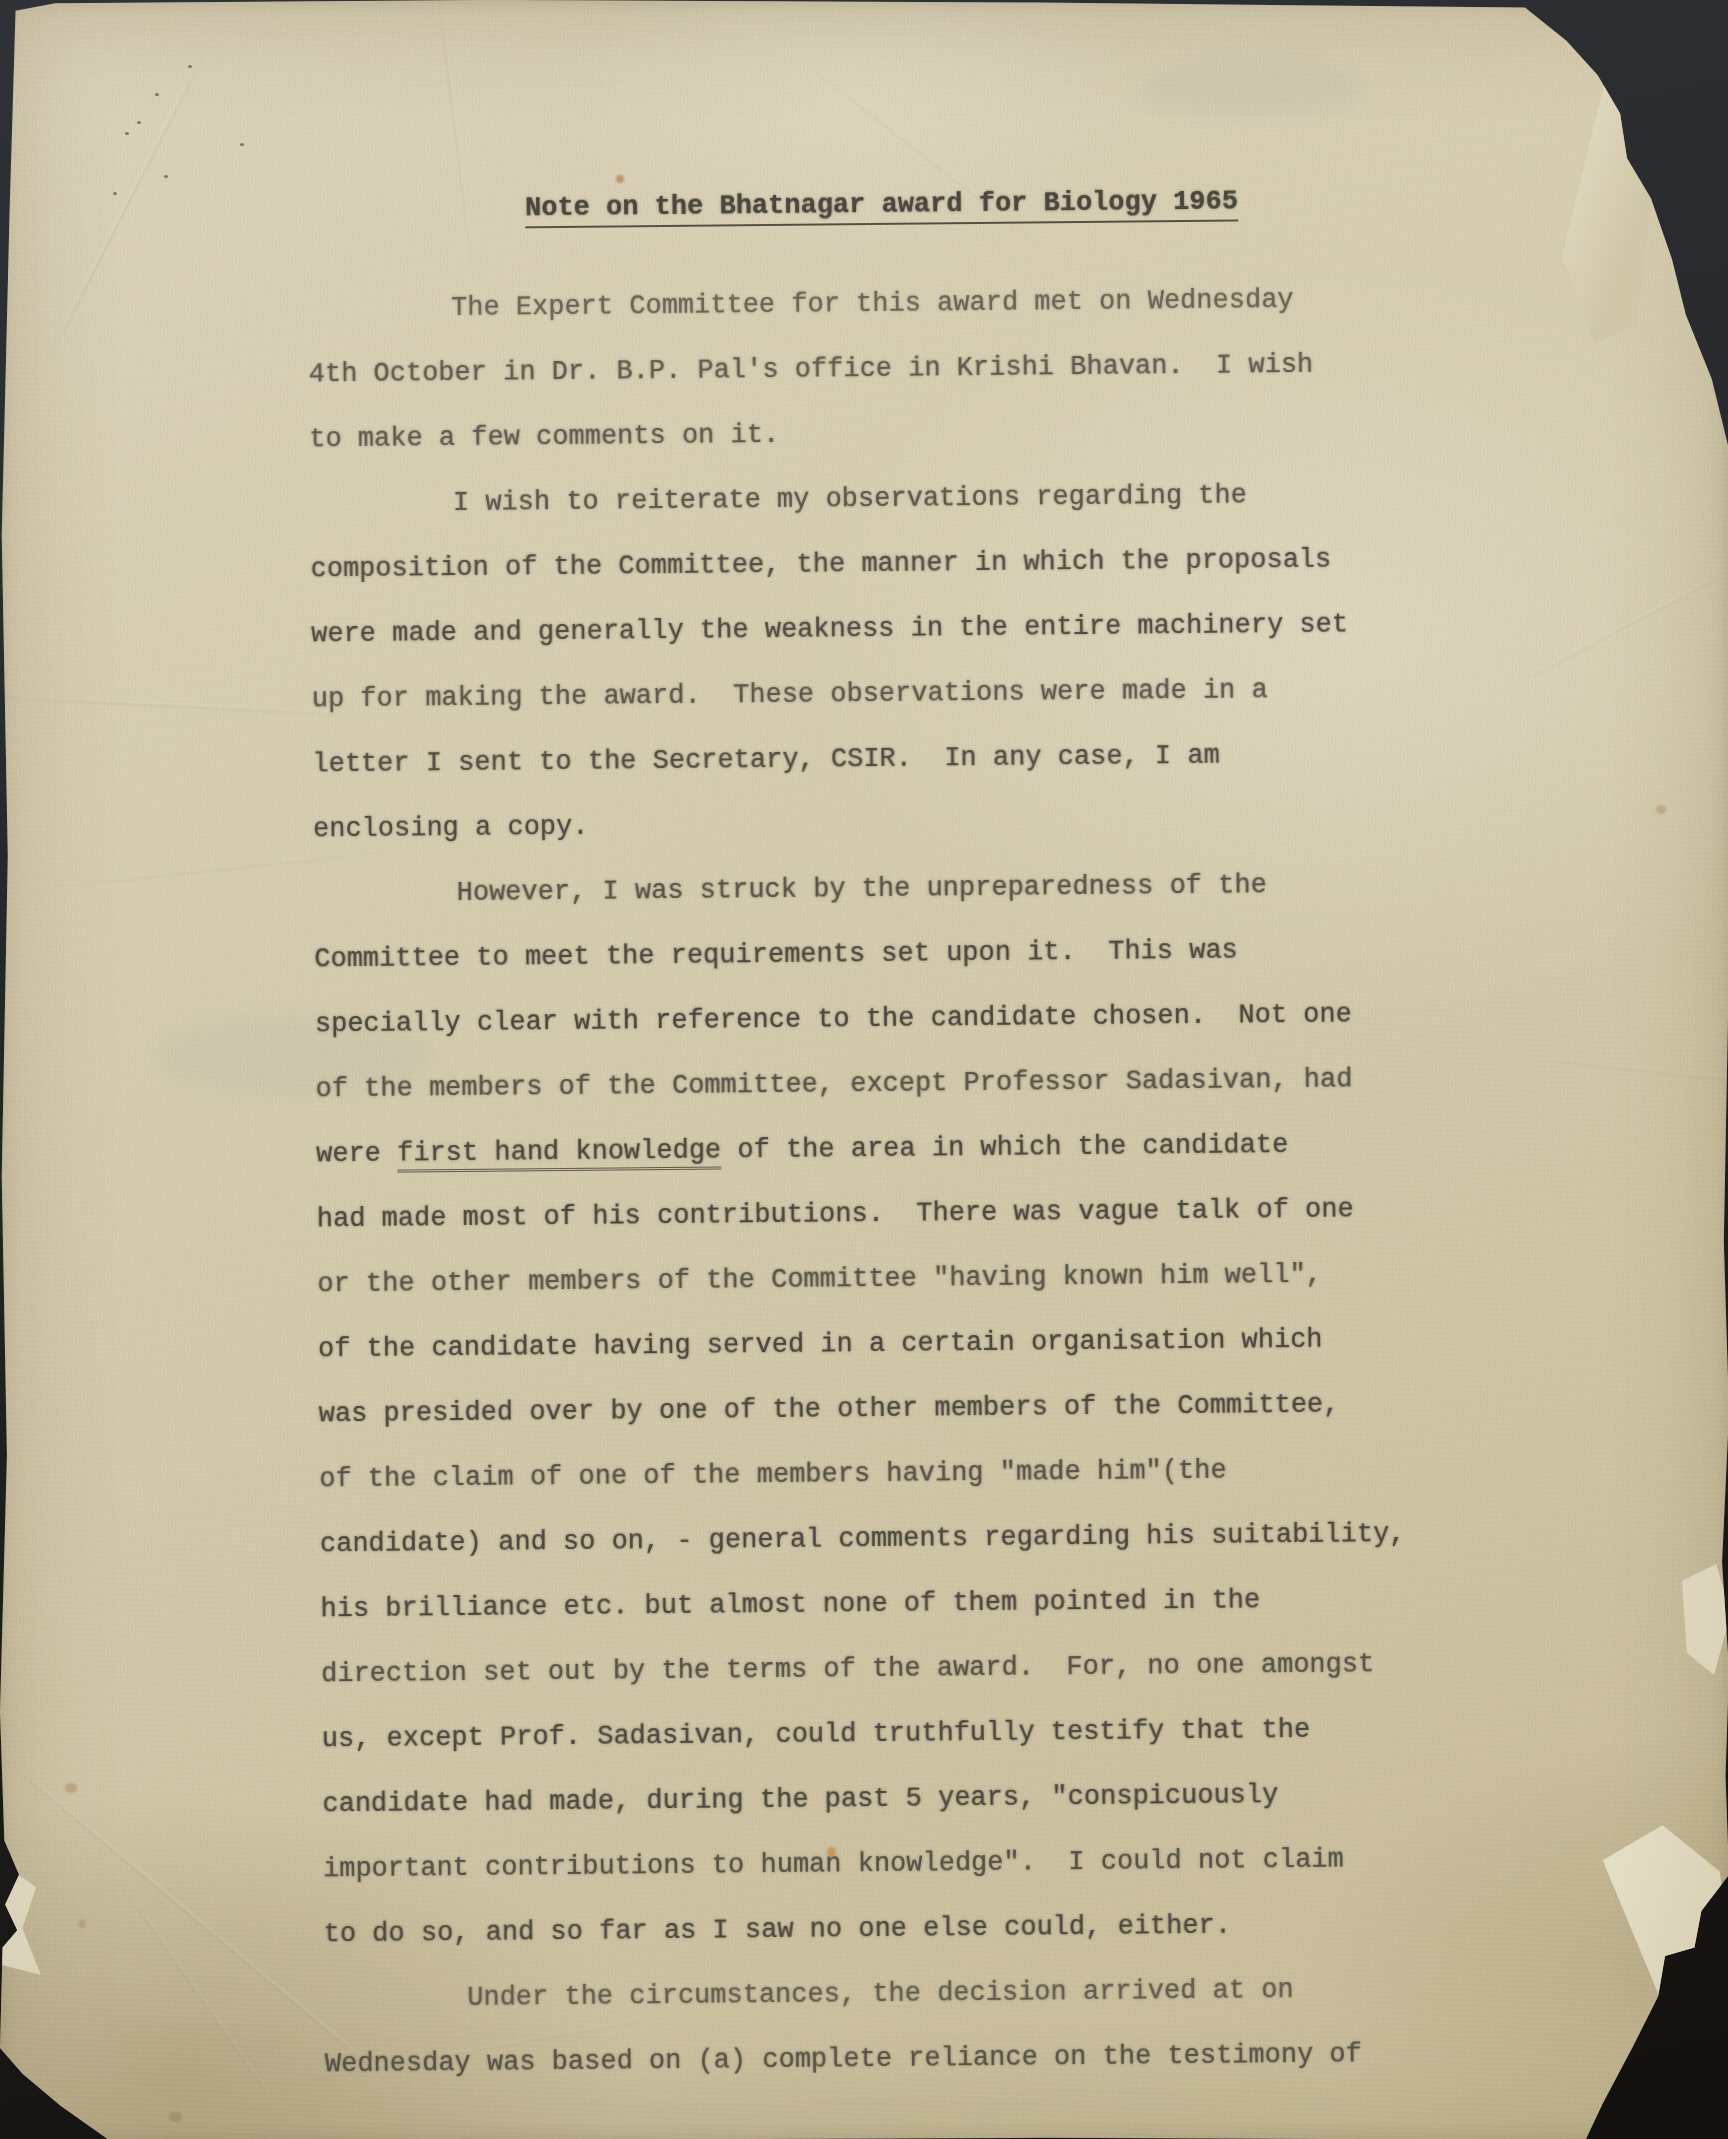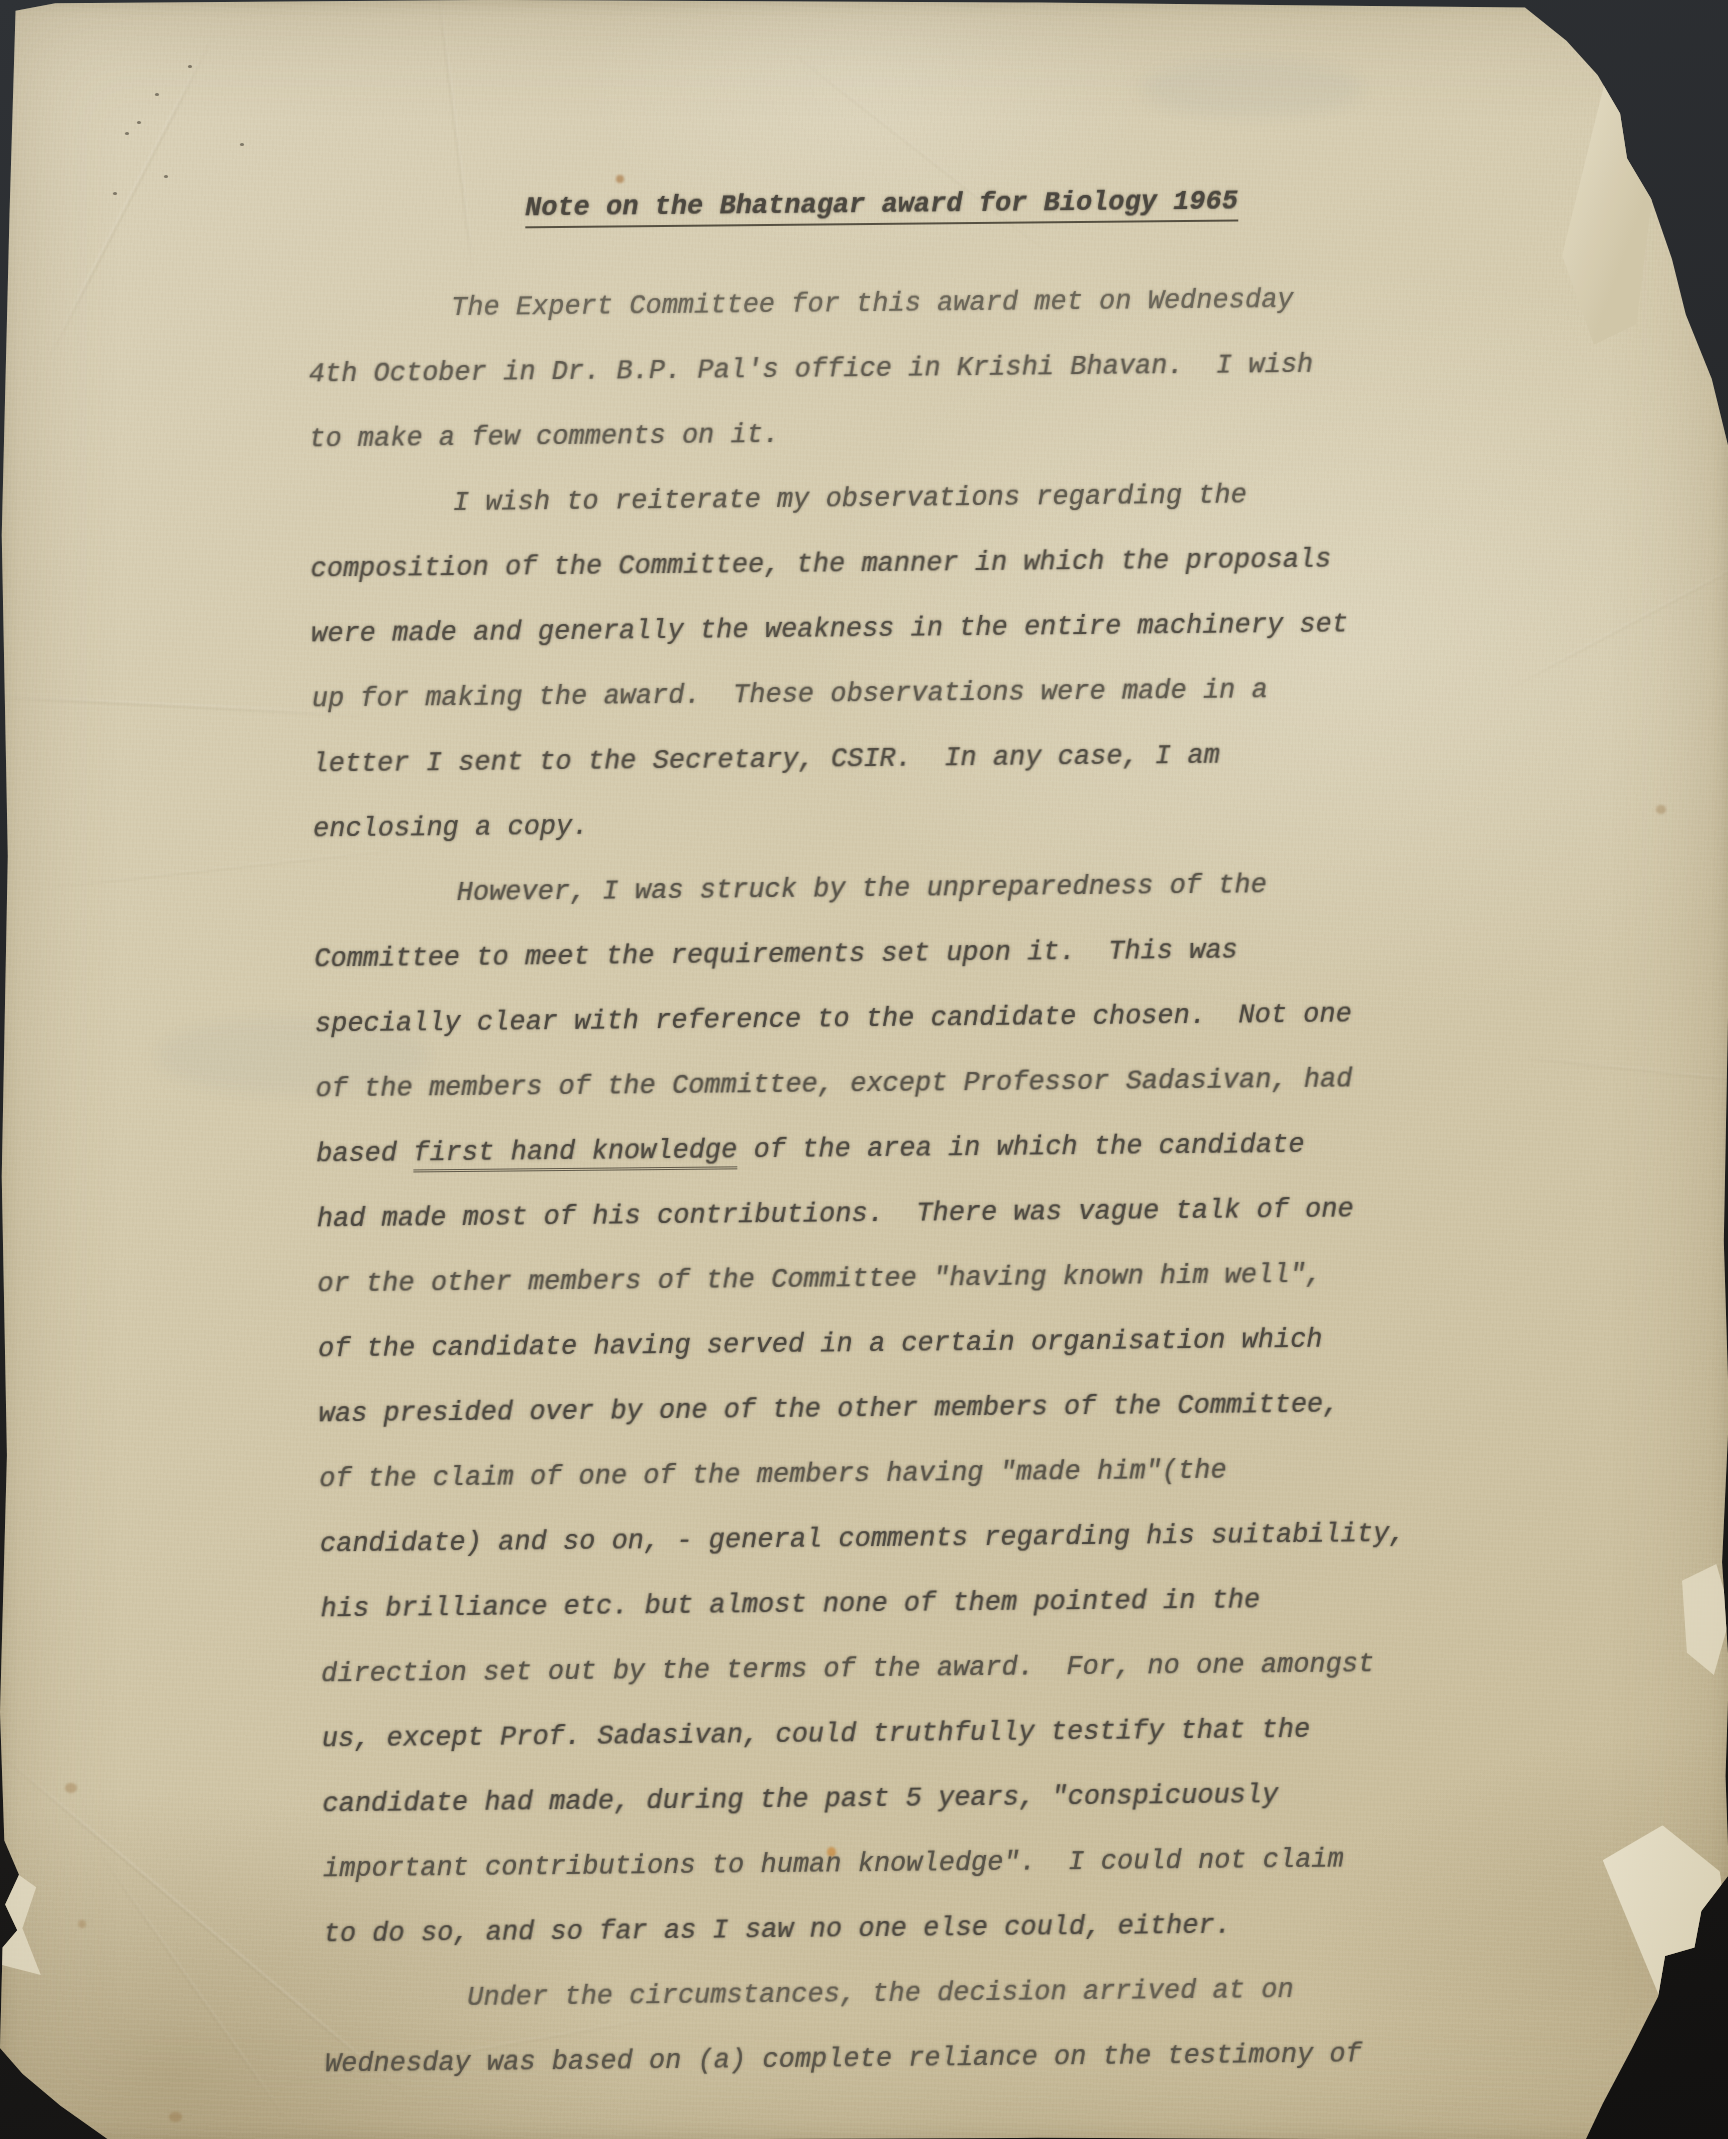--- a/index.html
+++ b/index.html
@@ -24,21 +24,20 @@
       0.9% 0.5%, 3.2% 0.15%, 28% 0%, 60% 0.12%, 88.2% 0.35%,
       90.6% 1.9%, 92.4% 3.5%, 93.7% 5.3%, 94.1% 7.4%, 95.5% 9.3%,
       96.7% 12.1%, 97.5% 14.7%, 99% 17.7%, 100% 21%,
       100% 45%, 99.7% 58%, 100% 66%, 99.6% 73%, 100% 78%, 99.8% 83%, 100% 87.6%,
       98.4% 89.3%, 98% 91%, 96.3% 91.4%, 95.9% 93.3%, 94.4% 95.7%, 92.7% 98.3%, 91.7% 100%,
       60% 99.9%, 30% 100%, 6.3% 100%,
       3.5% 98.4%, 1.3% 96.9%, 0% 95.7%,
       0.15% 91%, 1% 90.2%, 0.3% 89%, 1.1% 87.6%, 0.25% 86%,
       0% 80%, 0.4% 68%, 0.1% 55%, 0.45% 40%, 0.1% 25%, 0.55% 10%
     );
-    font-style: italic;
   }
   .texture {
     position:absolute; inset:0; pointer-events:none;
     background:
       repeating-linear-gradient(92deg, rgba(110,95,60,.028) 0 1.3px, transparent 1.3px 3.3px),
       repeating-linear-gradient(2deg, rgba(255,255,250,.035) 0 2px, transparent 2px 5.2px);
   }
   .crease {
     position:absolute; height:3.3px; pointer-events:none;
     background: linear-gradient(to bottom, rgba(255,255,250,.5), rgba(255,255,250,0) 45%, rgba(105,90,58,.30));
@@ -135,21 +134,21 @@
           <div class="typed-line">were made and generally the weakness in the entire machinery set</div>
           <div class="typed-line">up for making the award.  These observations were made in a</div>
           <div class="typed-line">letter I sent to the Secretary, CSIR.  In any case, I am</div>
           <div class="typed-line">enclosing a copy.</div>
         </div>
         <div class="para">
           <div class="typed-line first">However, I was struck by the unpreparedness of the</div>
           <div class="typed-line">Committee to meet the requirements set upon it.  This was</div>
           <div class="typed-line">specially clear with reference to the candidate chosen.  Not one</div>
           <div class="typed-line">of the members of the Committee, except Professor Sadasivan, had</div>
-          <div class="typed-line"><span>based </span><span class="underlined">first hand knowledge</span><span> of the area in which the candidate</span></div>
+          <div class="typed-line"><span>were </span><span class="underlined">first hand knowledge</span><span> of the area in which the candidate</span></div>
           <div class="typed-line">had made most of his contributions.  There was vague talk of one</div>
           <div class="typed-line">or the other members of the Committee "having known him well",</div>
           <div class="typed-line">of the candidate having served in a certain organisation which</div>
           <div class="typed-line">was presided over by one of the other members of the Committee,</div>
           <div class="typed-line">of the claim of one of the members having "made him"(the</div>
           <div class="typed-line">candidate) and so on, - general comments regarding his suitability,</div>
           <div class="typed-line">his brilliance etc. but almost none of them pointed in the</div>
           <div class="typed-line">direction set out by the terms of the award.  For, no one amongst</div>
           <div class="typed-line">us, except Prof. Sadasivan, could truthfully testify that the</div>
           <div class="typed-line">candidate had made, during the past 5 years, "conspicuously</div>

